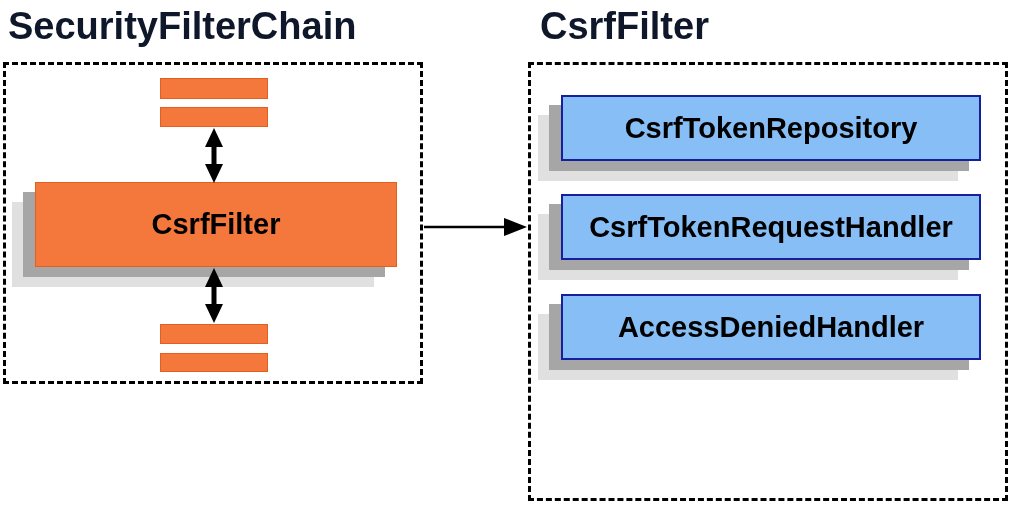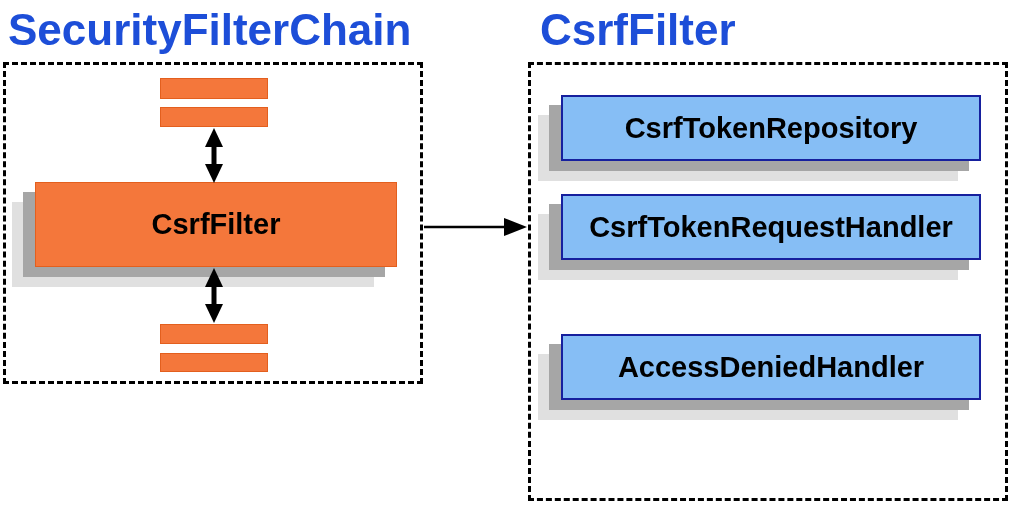--- a/index.html
+++ b/index.html
@@ -11,22 +11,22 @@
   .canvas {
     position: relative;
     width: 1010px;
     height: 505px;
     background: #ffffff;
     overflow: hidden;
   }
   .title {
     position: absolute;
     font-weight: bold;
-    font-size: 44px;
-    color: #1d4ed8;
+    font-size: 38px;
+    color: #0f172a;
     white-space: nowrap;
     line-height: 1.15;
   }
   .title-left  { left: 8px;   top: 5px; }
   .title-right { left: 540px; top: 5px; }
 
   .dashed-panel {
     position: absolute;
     border: 3px dashed #000;
     background: transparent;
@@ -79,21 +79,21 @@
     display: flex;
     align-items: center;
     justify-content: center;
     font-weight: bold;
     font-size: 29px;
     color: #000;
     white-space: nowrap;
   }
   .comp-1 { top: 95px; }
   .comp-2 { top: 194px; }
-  .comp-3 { top: 294px; margin-top: 40px; }
+  .comp-3 { top: 294px; }
   .comp-4 { top: 393px; }
 
   .arrow-overlay {
     position: absolute;
     left: 0;
     top: 0;
     width: 1010px;
     height: 505px;
     pointer-events: none;
   }

